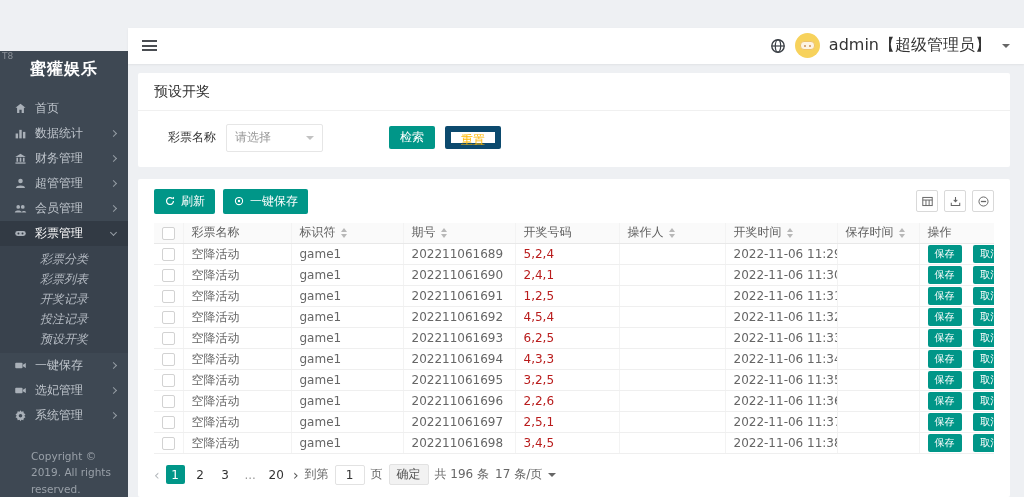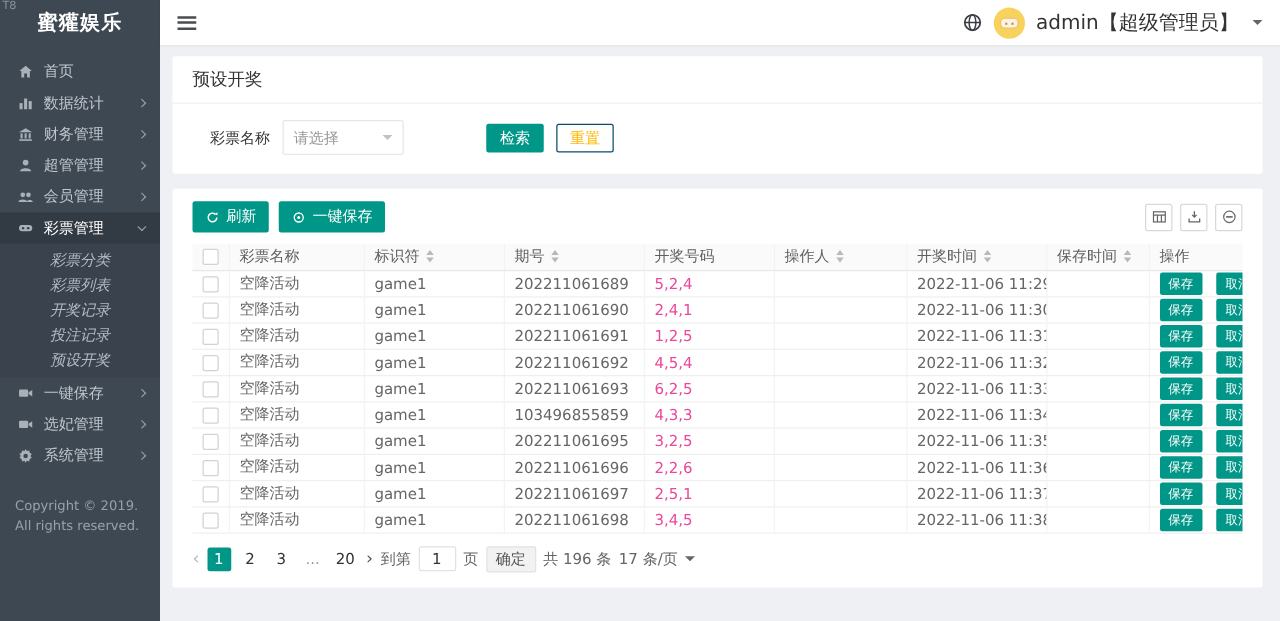--- a/index.html
+++ b/index.html
@@ -1,34 +1,34 @@
 <!DOCTYPE html>
 <html><head>
 <meta charset="utf-8">
 <style>
   * { box-sizing: border-box; margin: 0; padding: 0; }
   html,body { width:1024px; height:497px; overflow:hidden; }
   body { font-family:"DejaVu Sans","Liberation Sans",sans-serif; font-size:12px; color:#333; background:#eef0f3; }
-  .app { display:flex; width:1024px; height:497px; }
+  .app { display:flex; width:1024px; height:497px;align-items:flex-end; }
 
   
   .sidebar { width:128px; min-width:128px; background:#3e4853; position:relative; overflow:hidden; }
   .watermark { position:absolute; top:0; left:2px; font-size:9px; color:#8a9097; }
   .logo { height:36px; line-height:36px; text-align:center; color:#fff; font-size:16px; font-weight:bold; letter-spacing:1px; }
   .nav { margin-top:9px; }
   .nav-item { height:25px; display:flex; align-items:center; padding:0 10px 0 13px; color:#bfc5cc; cursor:pointer; }
   .nav-item .ni-icon { width:14px; height:14px; margin-right:8px; color:#a9b0b8; display:inline-flex; align-items:center; justify-content:center; }
   .nav-item .ni-icon svg { width:13px; height:13px; }
   .ni-label { flex:1; font-size:12px; white-space:nowrap; }
   .ni-arrow { width:5px; height:5px; border-right:1px solid #959ca4; border-bottom:1px solid #959ca4; transform:rotate(-45deg); margin-right:2px; }
   .nav-item.active { background:#323a44; color:#fff; }
   .nav-item.active .ni-arrow { transform:rotate(45deg); margin-top:-3px; }
   .submenu { background:#39424d; padding:3px 0 4px;font-style:italic; }
   .sub-item { height:20px; line-height:20px; padding-left:40px; font-size:12px; color:#b4bac2; cursor:pointer; white-space:nowrap; }
-  .copyright { margin-top:20px; padding:0 12px; font-size:10.5px; line-height:1.55; color:#99a0a8; }
+  .copyright { margin-top:20px; padding:0 12px; font-size:10.5px; line-height:1.55; color:#99a0a8;margin-left:19px; }
 
   
   .main { flex:1; display:flex; flex-direction:column; min-width:0; }
   .topbar { height:36px; background:#fff; display:flex; align-items:center; padding:0 14px; box-shadow:0 1px 2px rgba(0,0,0,.06); position:relative; z-index:2; }
   .burger { width:15px; height:11px; display:flex; flex-direction:column; justify-content:space-between; cursor:pointer; }
   .burger i { display:block; height:2px; background:#4a4d52; }
   .topbar-right { margin-left:auto; display:flex; align-items:center; gap:9px; }
   .globe { color:#3a3f45; display:flex; cursor:pointer; }
   .avatar { width:25px; height:25px; border-radius:50%; background:#f7d25c; position:relative; overflow:hidden; }
   .avatar-face { position:absolute; left:5px; top:8px; width:15px; height:9px; background:#fdf3e3; border-radius:4px; border:1px solid #eec26a; }
@@ -39,37 +39,37 @@
 
   .content { padding:9px 14px 0 10px; flex:1; overflow:hidden; }
   .card { background:#fff; border-radius:2px; }
   .card-title { padding:10px 16px 9px; font-size:14px; color:#333; border-bottom:1px solid #f0f0f0; }
   .filter-row { display:flex; align-items:center; padding:13px 16px 15px; }
   .filter-label { margin-left:14px; margin-right:10px; color:#333; }
   .select { width:97px; height:28px; border:1px solid #e6e6e6; border-radius:2px; display:flex; align-items:center; padding:0 8px; color:#999; cursor:pointer; background:#fff; }
   .select .caret { border-top-color:#c2c2c2; margin-left:auto; }
   .btn { border:none; border-radius:2px; font-size:12px; cursor:pointer; font-family:inherit; }
   .btn-search { background:#009688; color:#fff; height:23px; padding:0 11px; margin-left:66px; }
-  .btn-reset { background:#fff; border:1px solid #0c4a6e; color:#ffb800; height:23px; padding:0 10px; margin-left:10px; }
+  .btn-reset { background:#fff; border:6px solid #0c4a6e; color:#ffb800; height:23px; padding:0 10px; margin-left:10px; }
 
   .table-card { margin-top:12px; padding:10px 16px 12px; }
   .toolbar { display:flex; align-items:center; margin-bottom:9px; }
   .btn-tool { background:#009688; color:#fff; height:25px; padding:0 10px; border-radius:2px; display:inline-flex; align-items:center; gap:5px; font-size:12px; margin-right:8px; border:none; cursor:pointer; font-family:inherit; }
   .btn-tool svg { width:12px; height:12px; }
   .tool-icons { margin-left:auto; display:flex; gap:6px; }
   .icon-btn { width:22px; height:22px; border:1px solid #d9d9d9; border-radius:2px; display:flex; align-items:center; justify-content:center; color:#666; background:#fff; cursor:pointer; }
   .icon-btn svg { width:13px; height:13px; }
 
   table { width:100%; border-collapse:collapse; table-layout:fixed; font-size:12px; color:#666; }
   thead th { height:21px; font-weight:normal; text-align:left; padding:0 8px; background:#fafafa; color:#5f5f5f; border-bottom:1px solid #e8e8e8; white-space:nowrap; }
   tbody td { height:21px; padding:0 8px; border-bottom:1px solid #efefef; white-space:nowrap; overflow:hidden; }
   th:not(:first-child), td:not(:first-child) { border-left:1px solid #f3f3f3; }
   .col-ck { text-align:center; padding:0; }
   .ck { width:13px; height:13px; border:1px solid #d2d2d2; border-radius:2px; background:#fff; display:inline-block; vertical-align:middle; cursor:pointer; }
-  .nums { color:#ec4899; }
+  .nums { color:#b91c1c; }
   .mini { background:#009688; color:#fff; border:none; height:18px; padding:0 7px; border-radius:2px; font-size:10px; margin-right:8px; cursor:pointer; font-family:inherit; }
   .sort { display:inline-flex; flex-direction:column; margin-left:5px; vertical-align:middle; gap:2px; cursor:pointer; }
   .sort i { width:0; height:0; border-left:3.5px solid transparent; border-right:3.5px solid transparent; display:block; }
   .sort .up { border-bottom:4px solid #b8b8b8; }
   .sort .down { border-top:4px solid #b8b8b8; }
 
   .pagebar { display:flex; align-items:center; margin-top:10px; color:#666; gap:6px; }
   .pg { min-width:19px; height:19px; display:inline-flex; align-items:center; justify-content:center; padding:0 3px; cursor:pointer; color:#333; }
   .pg.active { background:#009688; color:#fff; border-radius:2px; }
   .pg.ellipsis { color:#999; cursor:default; }
@@ -393,21 +393,21 @@
     <td>
       <button class="mini">保存</button>
       <button class="mini">取消</button>
     </td>
   </tr>
 
   <tr>
     <td class="col-ck"><span class="ck"></span></td>
     <td>空降活动</td>
     <td>game1</td>
-    <td>103496855859</td>
+    <td>202211061694</td>
     <td class="nums">4,3,3</td>
     <td></td>
     <td>2022-11-06 11:34:02</td>
     <td></td>
     <td>
       <button class="mini">保存</button>
       <button class="mini">取消</button>
     </td>
   </tr>
 

